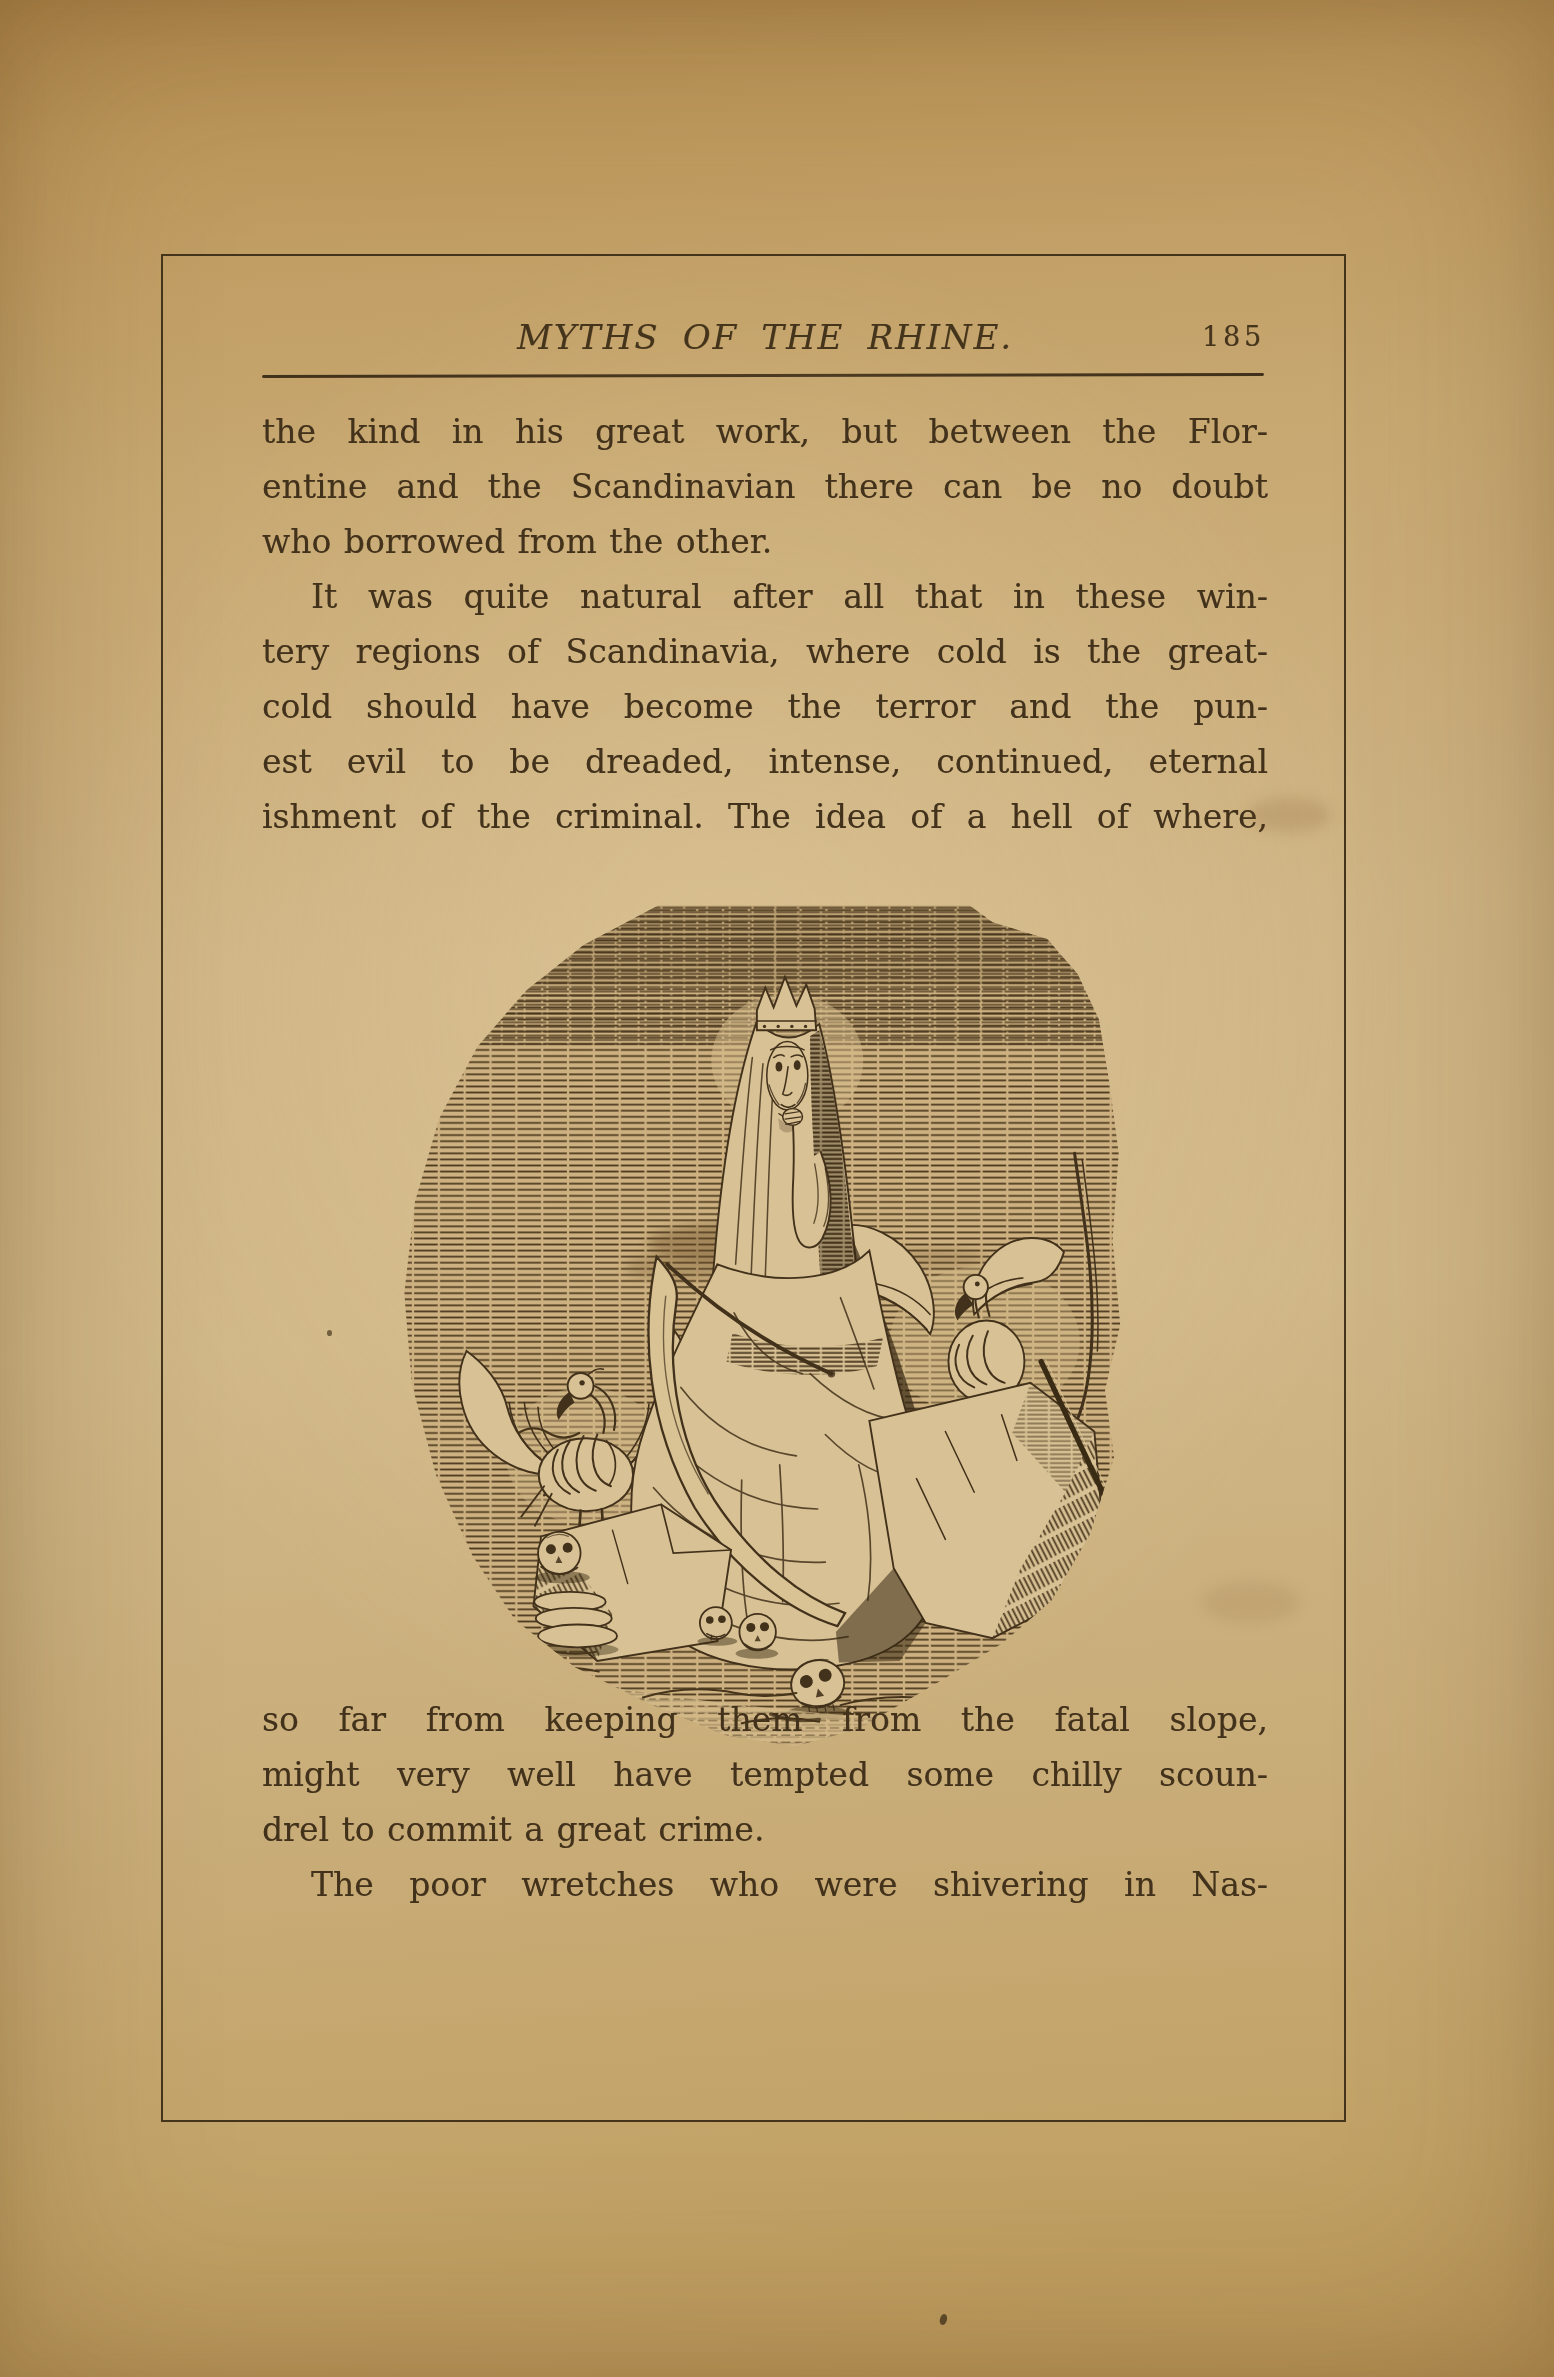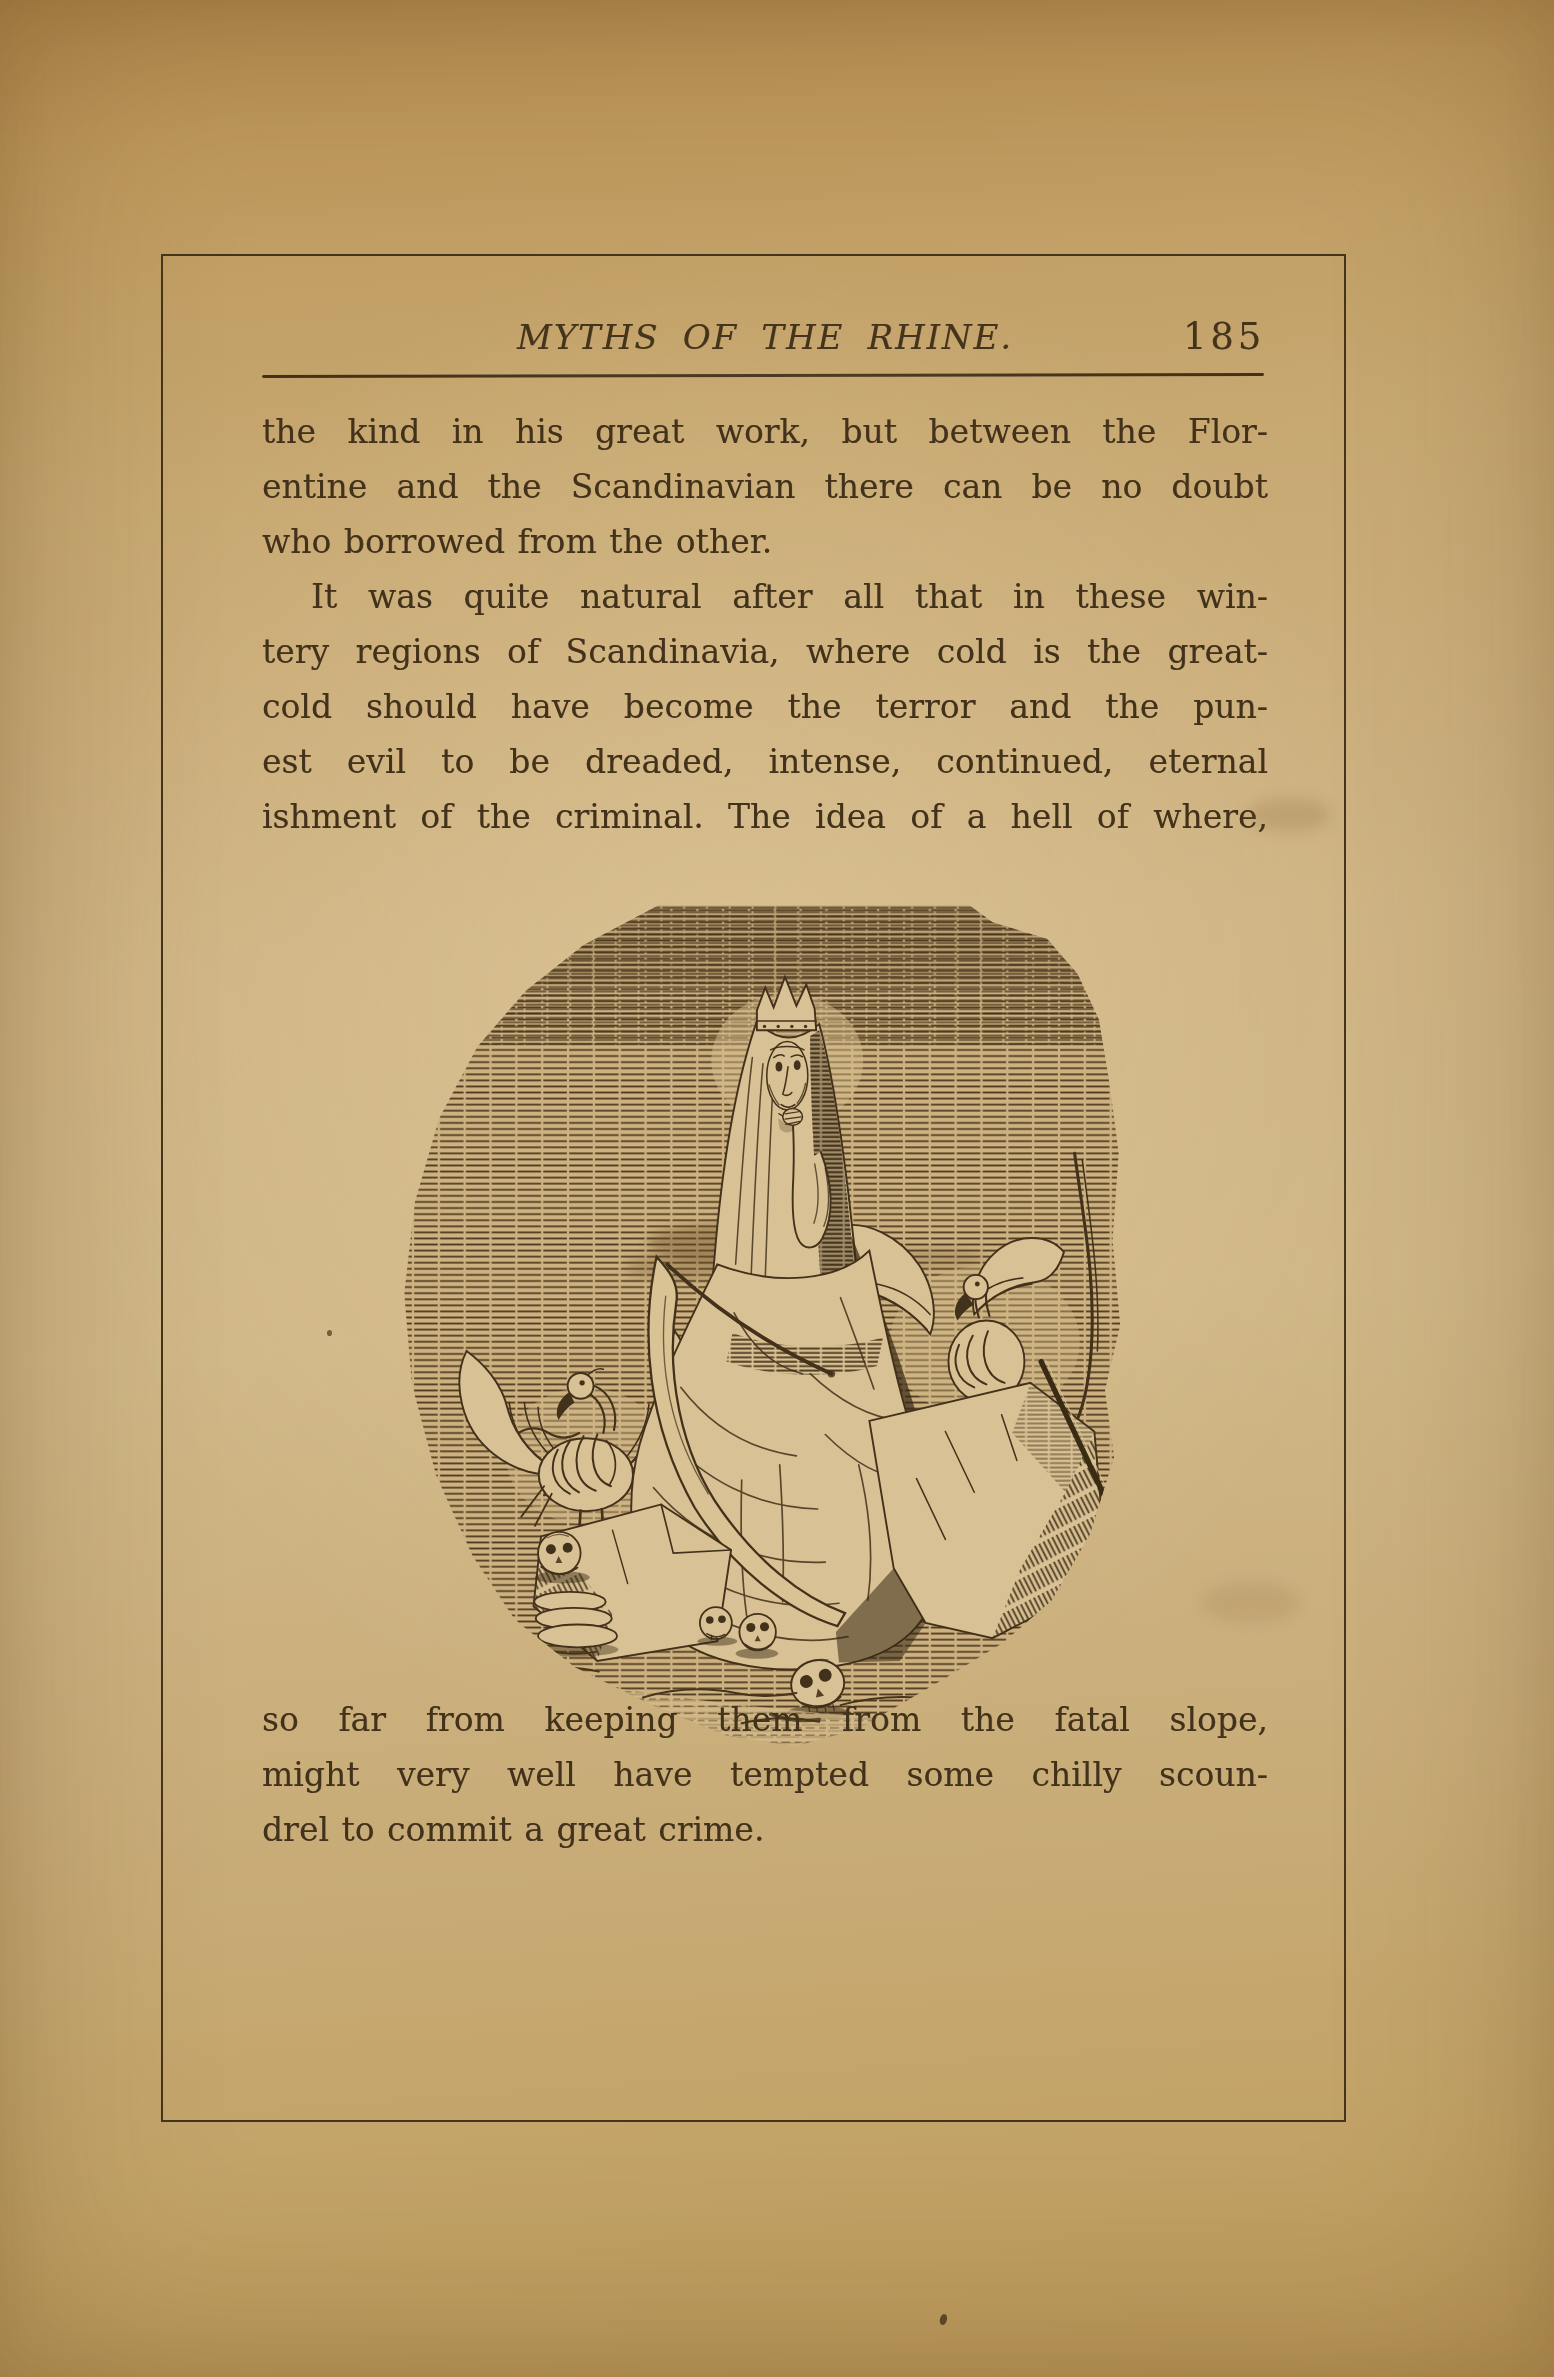--- a/index.html
+++ b/index.html
@@ -10,21 +10,21 @@
       radial-gradient(ellipse 62% 46% at 47% 42%, rgba(240,222,180,0.30), rgba(240,222,180,0) 70%),
       linear-gradient(176deg,#b28a4e 0%,#bd985c 6%,#c7a871 20%,#cfb484 40%,#d0b787 55%,#c9ad79 74%,#c2a266 90%,#bb985a 100%);
   }
   .vignette-overlay{position:absolute;inset:0;pointer-events:none;
     box-shadow:inset 0 0 213px rgba(92,60,20,0.30), inset 0 0 53px rgba(92,60,20,0.10);}
   .page-frame{position:absolute;left:161px;top:254px;width:1181px;height:1864px;
     border:2.3px solid #45341c;}
   .header-row{position:absolute;left:262px;top:309px;width:1006px;height:56px;color:#45341c;}
   .running-title{width:100%;text-align:center;font-style:italic;font-size:34px;line-height:56px;
     letter-spacing:1.9px;word-spacing:10.6px;text-shadow:0.4px 0.4px 0 rgba(60,45,20,0.35);}
-  .page-number{position:absolute;right:3px;top:0;font-size:37px;line-height:56px;letter-spacing:3.8px;
+  .page-number{position:absolute;right:3px;top:0;font-size:27px;line-height:56px;letter-spacing:3.8px;
     font-feature-settings:"onum" 1;text-shadow:0.4px 0.4px 0 rgba(60,45,20,0.35);}
   .header-rule{position:absolute;left:262px;top:374px;width:1002px;height:3px;border-radius:1.5px;
     background:linear-gradient(90deg,#41311a 0%,#4c3a22 55%,#41311a 100%);transform:rotate(-0.12deg);}
   .textblock{position:absolute;left:262px;width:1006px;font-size:33px;line-height:55px;
     color:#42311b;word-spacing:0.06em;text-shadow:0.3px 0.3px 0 rgba(60,45,20,0.35);}
   .tb-a{top:404px;}
   .tb-b{top:1692px;}
   .tline{text-align:justify;text-align-last:justify;}
   .tline.last{text-align:right;text-align-last:left;}
   .tline.ind{text-indent:49px;}
@@ -264,19 +264,20 @@
       <text x="164" y="1058" font-family="DejaVu Serif, Liberation Serif, serif" font-style="italic" font-size="30" letter-spacing="2" fill="#4a3822" opacity="0.85">Doré</text>
     </g>
   </g>
 </svg>
 </div>
 
 <div class="textblock tb-b">
   <div class="tline">so far from keeping them from the fatal slope,</div>
   <div class="tline">might very well have tempted some chilly scoun-</div>
   <div class="tline last">drel to commit a great crime.</div>
+  <div class="tline ind">The poor wretches who were shivering in Nas-</div>
 </div>
 
 <div class="smudge sm1"></div>
 <div class="smudge sm2"></div>
 <div class="speck spk1"></div>
 <div class="speck spk2"></div>
 
 
 </body></html>

